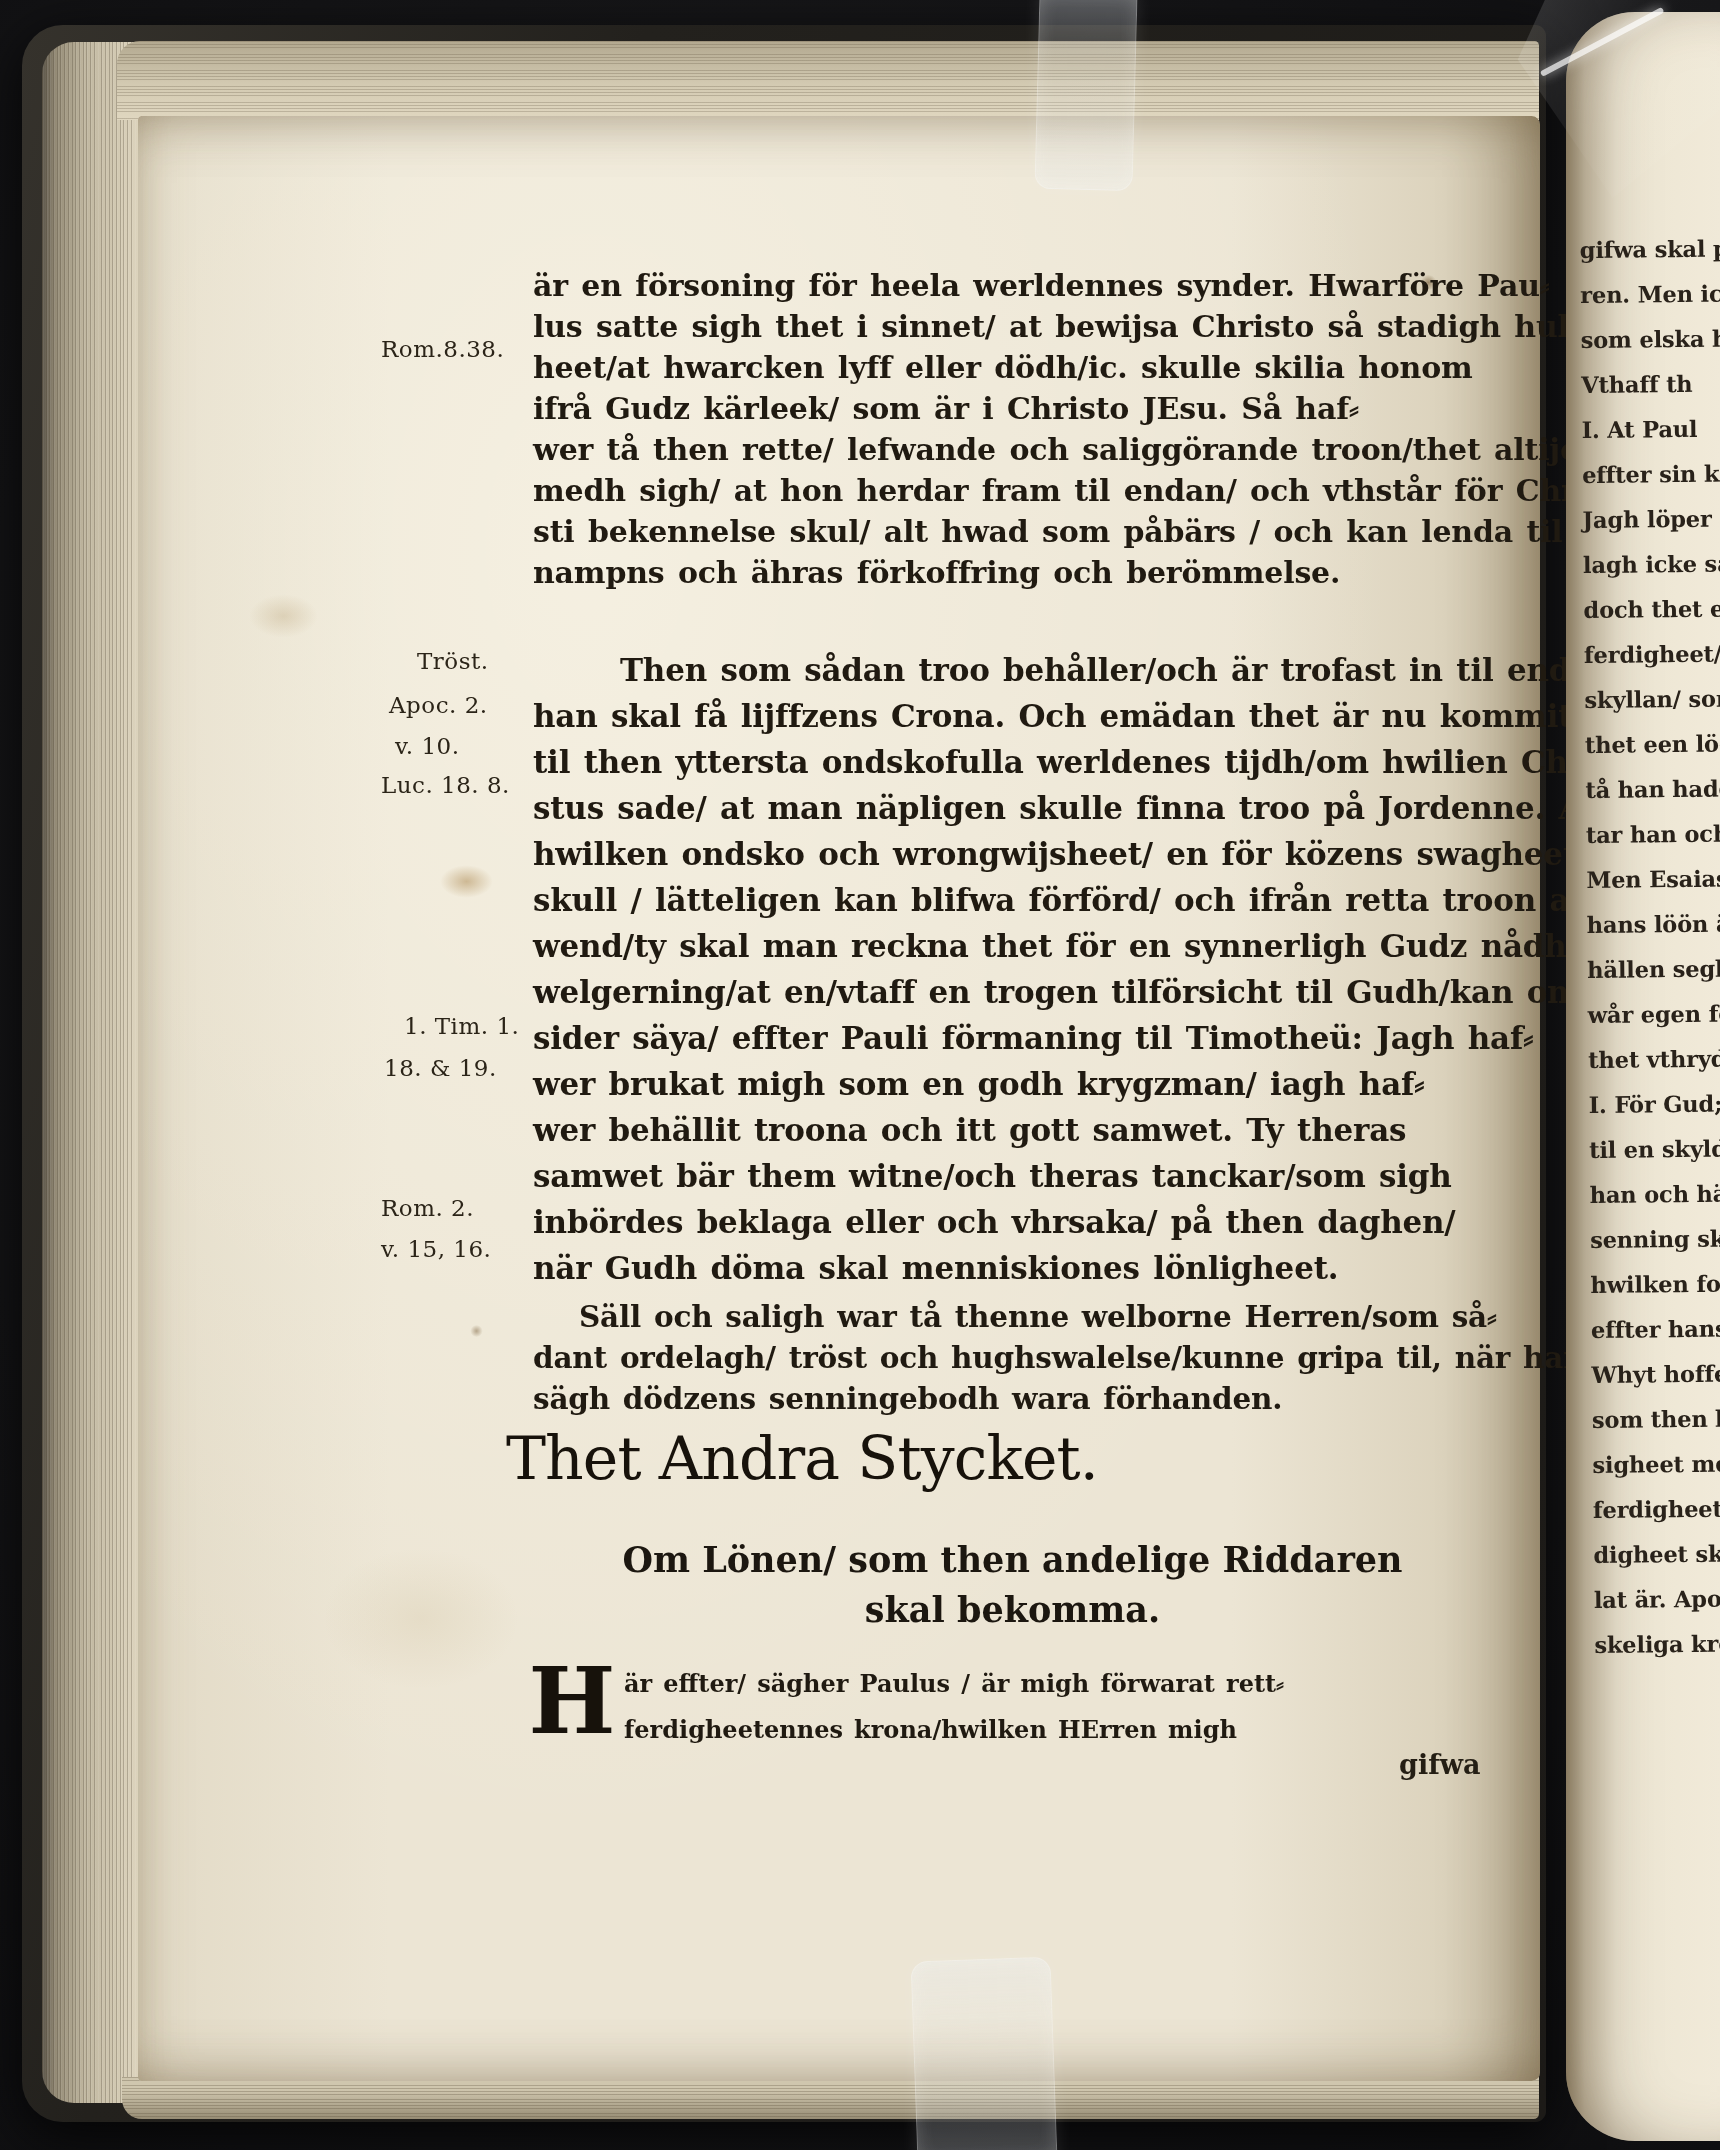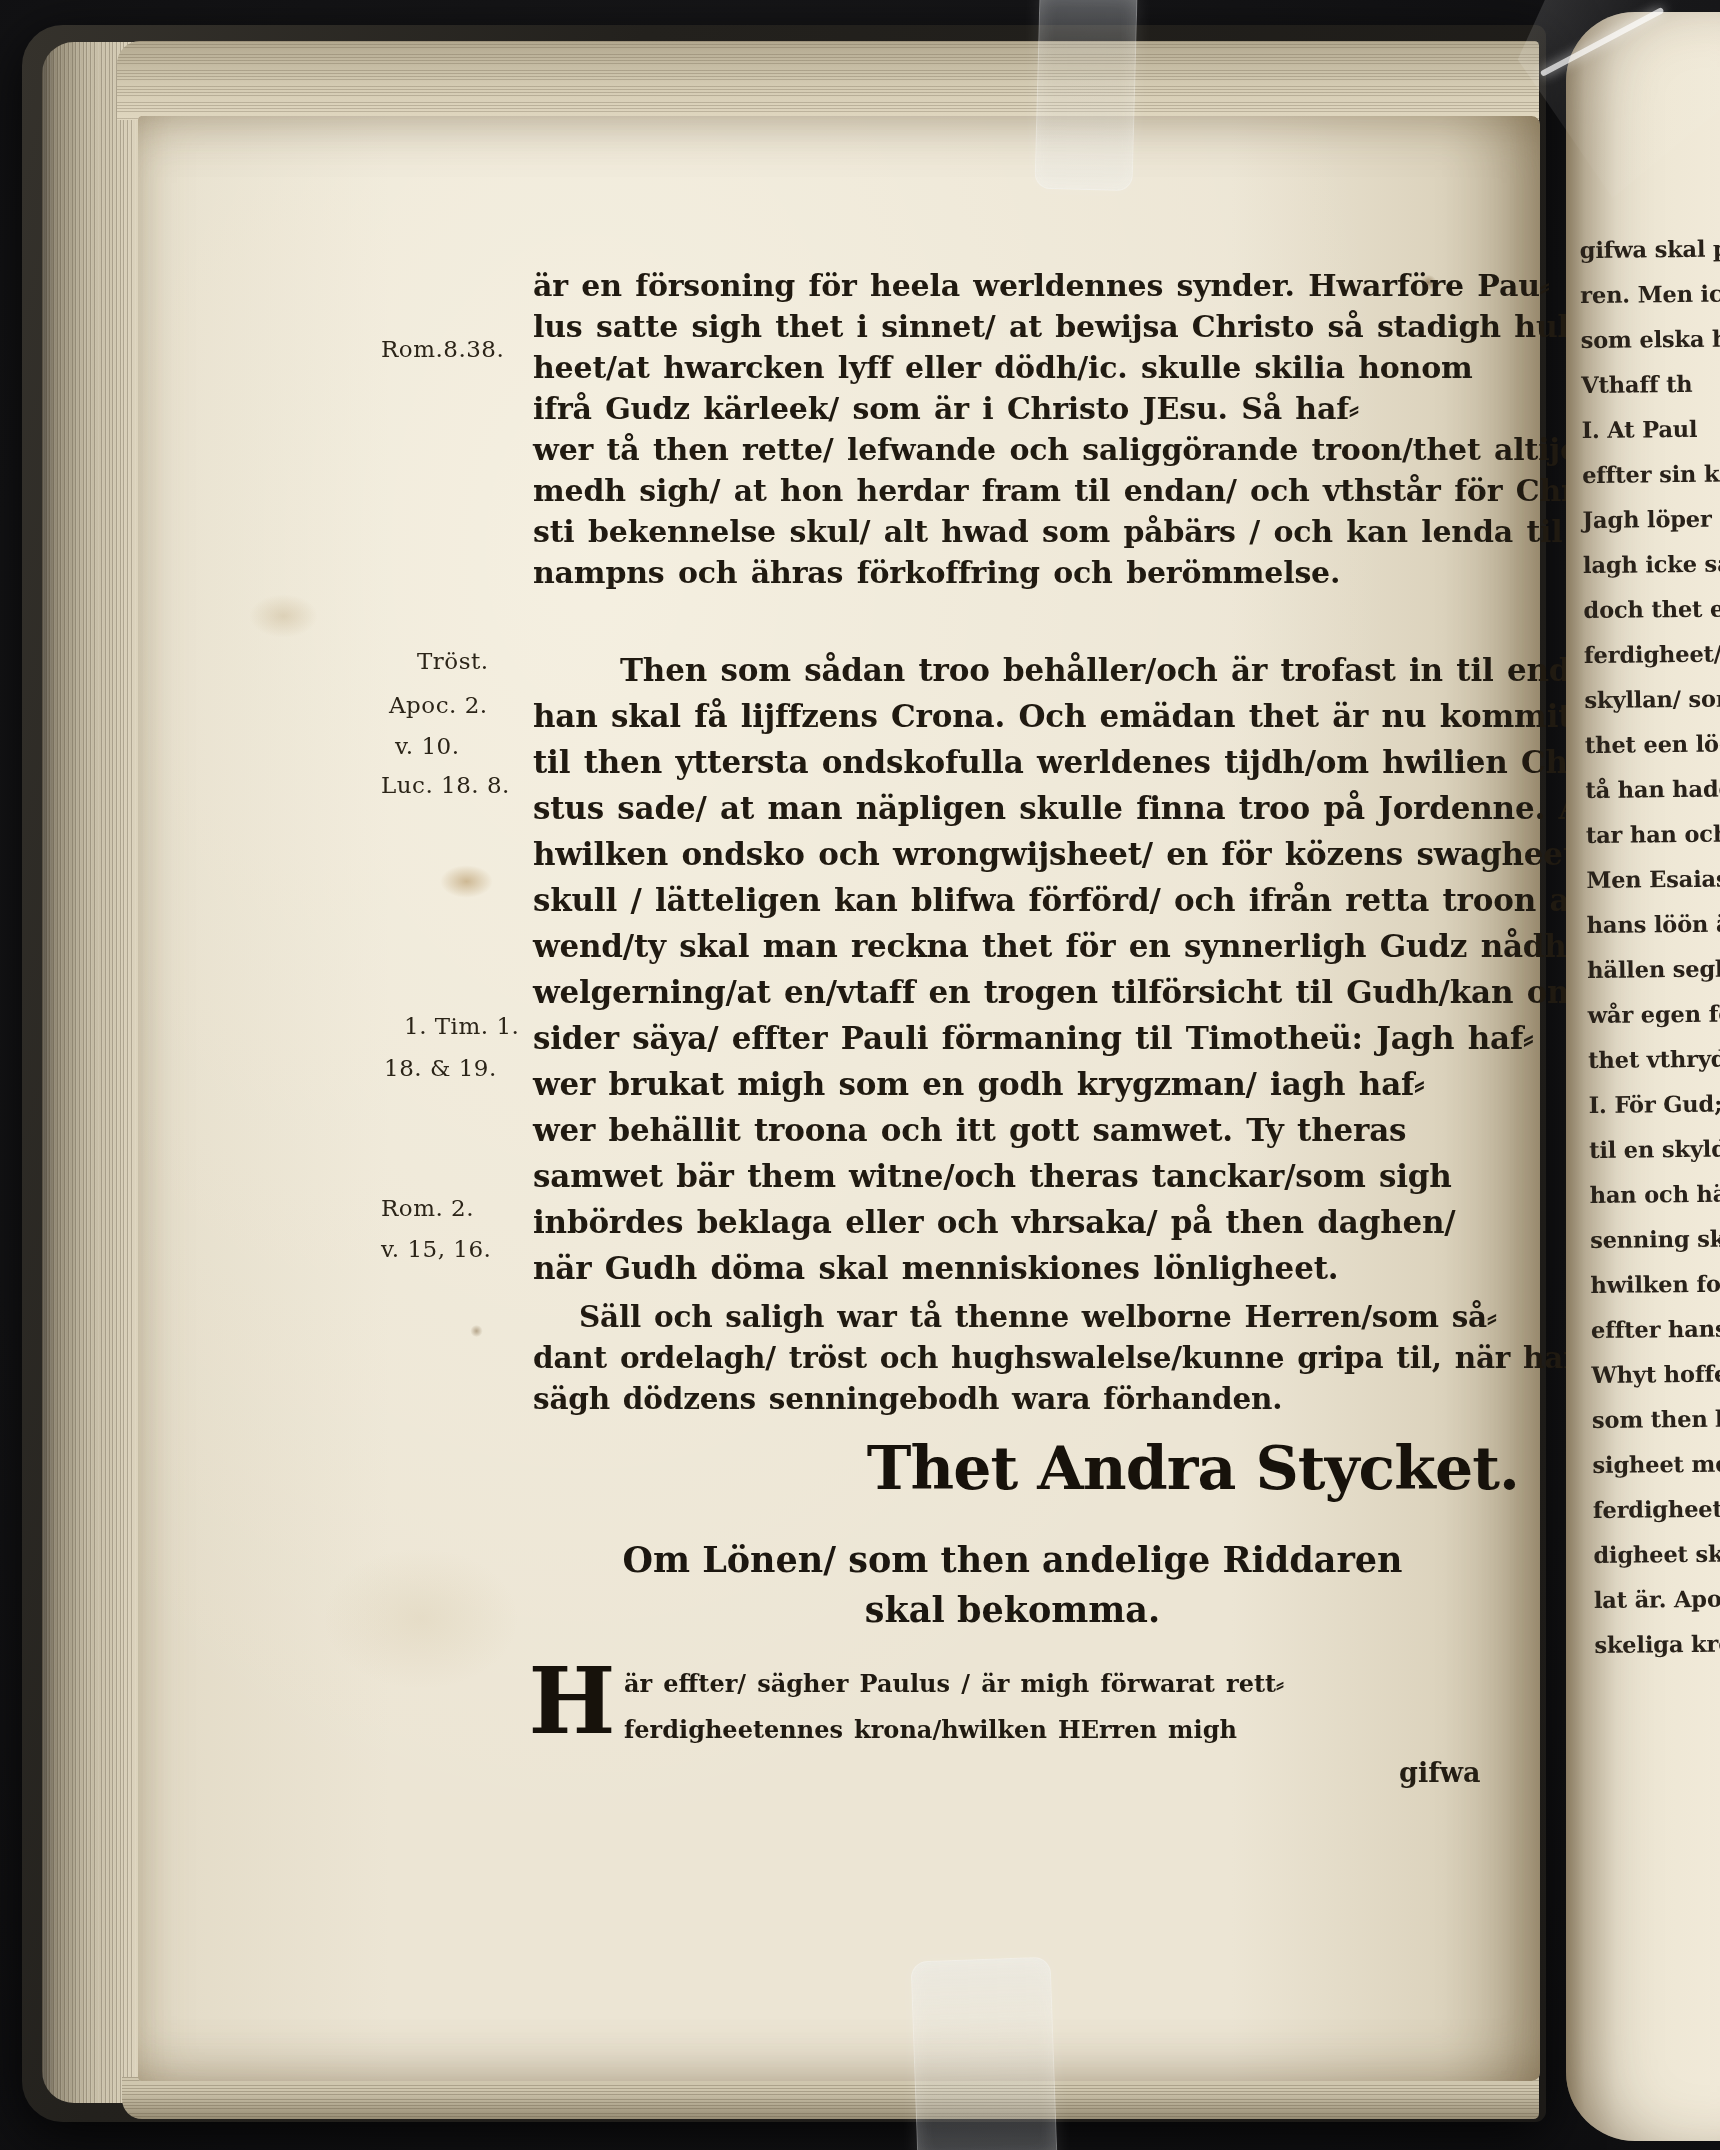--- a/index.html
+++ b/index.html
@@ -77,31 +77,31 @@
   .body-text { position:absolute; left:533px; top:265px; width:981px; color:var(--ink,#201a11); }
   .bline { white-space:nowrap; font-weight:bold; letter-spacing:-0.2px; }
   .para-0 .bline { font-size:30px; line-height:41px;  word-spacing:3.2px; }
   .para-1 { margin-top:54px; }
   .para-1 .bline { font-size:31px; line-height:46px; word-spacing:2.8px; }
   .para-1 .indent { text-indent:87px; }
   .para-2 { margin-top:4.6px; }
   .para-2 .bline { font-size:29.5px; line-height:41px; word-spacing:2.8px; }
   .para-2 .indent { text-indent:46px; }
   .heading {
-    position:absolute; left:506px; top:1423px; width:1013px; text-align:right;
-    font-size:60px; font-weight:bold; color:#17120b; letter-spacing:-0.9px; white-space:nowrap;margin-top:10px;
+    position:absolute; left:506px; top:1423px; width:1013px; text-align:left;
+    font-size:60px; font-weight:normal; color:#17120b; letter-spacing:-0.9px; white-space:nowrap;
   }
   .subheading {
     position:absolute; left:506px; top:1535px; width:1013px; text-align:center;
     font-size:35px; font-weight:bold; color:#1c1710; line-height:50px;
   }
   .final-para { position:absolute; left:533px; top:1661px; width:994px; color:var(--ink,#201a11); }
   .drop-cap { position:absolute; left:-4.6px; top:-6.4px; font-size:92px; line-height:92px; font-weight:bold; color:#17120b; }
   .fline { margin-left:91px; font-size:24px; line-height:46px; font-weight:bold; word-spacing:2.8px; white-space:nowrap; }
-  .catchword { position:absolute; left:1399px; top:1749px; font-size:27px; font-weight:bold; color:#241e14;margin-top:8px; }
+  .catchword { position:absolute; left:1399px; top:1749px; font-size:27px; font-weight:bold; color:#241e14; }
   .right-frags { position:absolute; left:21px; top:215px; width:193px; transform:rotate(-0.6deg); color:#29221a; }
   .rline { font-size:22.6px; line-height:45px; font-weight:bold; white-space:nowrap; letter-spacing:-0.2px; }
   
   .plastic {
     position:absolute;
     background:linear-gradient(to bottom, rgba(235,240,245,0.34), rgba(235,240,245,0.13) 40%, rgba(235,240,245,0.26));
     border:0.9px solid rgba(255,255,255,0.28);
     box-shadow:0 0 18.4px rgba(255,255,255,0.1), inset 0 0 18.4px rgba(255,255,255,0.18);
   }
   .plastic-top    { left:1037px; top:-9.2px;  width:98px; height:199px; border-radius:0 0 15.7px 15.7px; transform:rotate(1.5deg); }

